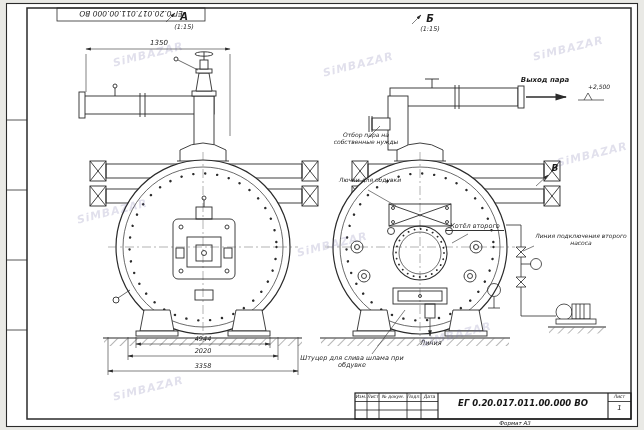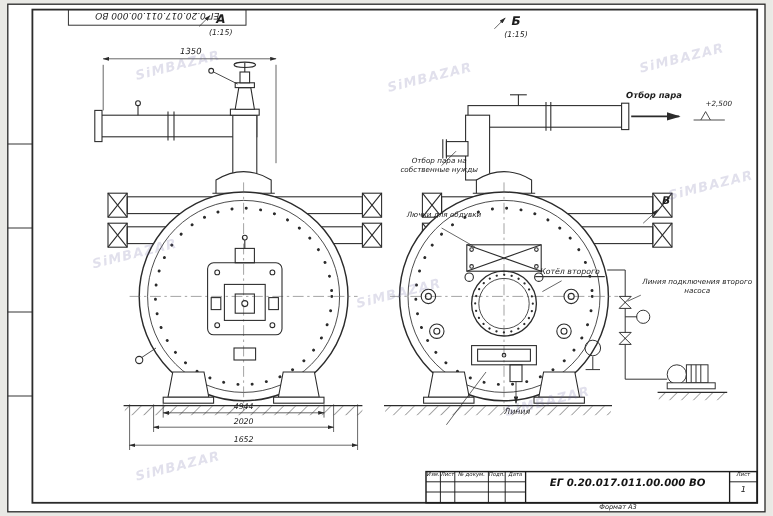--- a/index.html
+++ b/index.html
@@ -240,38 +240,39 @@
   <div class="lbl c" style="left:57px;top:7px;width:148px;height:13px;line-height:13px;font-size:7.5px;transform:rotate(180deg);">ЕГ 0.20.017.011.00.000 ВО</div>
 
   <div class="lbl c" style="left:176px;top:11px;width:16px;font-size:10px;font-weight:600;">А</div>
   <div class="lbl c" style="left:168px;top:24px;width:32px;font-size:6.5px;">(1:15)</div>
 
   <div class="lbl c" style="left:422px;top:13px;width:16px;font-size:10px;font-weight:600;">Б</div>
   <div class="lbl c" style="left:414px;top:26px;width:32px;font-size:6.5px;">(1:15)</div>
 
   <div class="lbl c" style="left:548px;top:163px;width:14px;font-size:9px;font-weight:600;">В</div>
 
-  <div class="lbl c" style="left:516px;top:77px;width:58px;font-size:7px;font-weight:600;">Отбор пара</div>
+  <div class="lbl c" style="left:516px;top:77px;width:58px;font-size:7px;font-weight:600;">Выход пара</div>
   <div class="lbl c" style="left:578px;top:84px;width:42px;font-size:6px;">+2,500</div>
 
   <div class="lbl c" style="left:322px;top:132px;width:88px;font-size:6px;">Отбор пара на собственные нужды</div>
 
   <div class="lbl c" style="left:328px;top:177px;width:84px;font-size:6px;">Лючки для обдувки</div>
 
   <div class="lbl c" style="left:446px;top:223px;width:58px;font-size:6.5px;border-bottom:0.5px solid #333;">Котёл второго</div>
 
   <div class="lbl c" style="left:534px;top:233px;width:94px;font-size:6px;">Линия подключения второго насоса</div>
 
   <div class="lbl c" style="left:414px;top:340px;width:34px;font-size:6.5px;">Линия</div>
 
+  <div class="lbl c" style="left:290px;top:355px;width:124px;font-size:6.5px;">Штуцер для слива шлама при обдувке</div>
 
   <div class="lbl c" style="left:129px;top:40px;width:60px;font-size:7px;">1350</div>
   <div class="lbl c" style="left:173px;top:335.5px;width:60px;font-size:6.5px;">4944</div>
   <div class="lbl c" style="left:173px;top:347.5px;width:60px;font-size:6.5px;">2020</div>
-  <div class="lbl c" style="left:173px;top:362.5px;width:60px;font-size:6.5px;">1652</div>
+  <div class="lbl c" style="left:173px;top:362.5px;width:60px;font-size:6.5px;">3358</div>
 
   <div class="tb" style="left:355px;top:394.5px;width:12px;font-size:4.5px;">Изм.</div>
   <div class="tb" style="left:367px;top:394.5px;width:12px;font-size:4.5px;">Лист</div>
   <div class="tb" style="left:379px;top:394.5px;width:28px;font-size:4.5px;">№ докум.</div>
   <div class="tb" style="left:407px;top:394.5px;width:14px;font-size:4.5px;">Подп.</div>
   <div class="tb" style="left:421px;top:394.5px;width:17px;font-size:4.5px;">Дата</div>
   <div class="tb" style="left:440px;top:399px;width:166px;font-size:8.5px;font-weight:600;">ЕГ 0.20.017.011.00.000 ВО</div>
   <div class="tb" style="left:608px;top:394.5px;width:23px;font-size:4.5px;">Лист</div>
   <div class="tb" style="left:608px;top:405px;width:23px;font-size:7px;">1</div>
 

